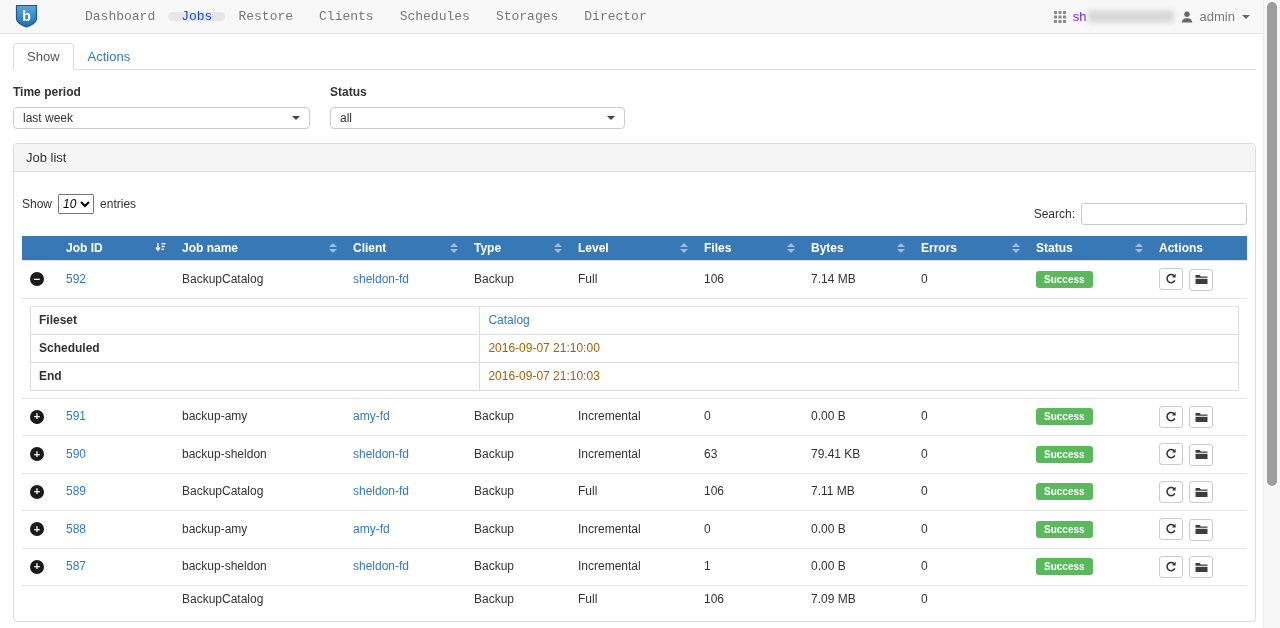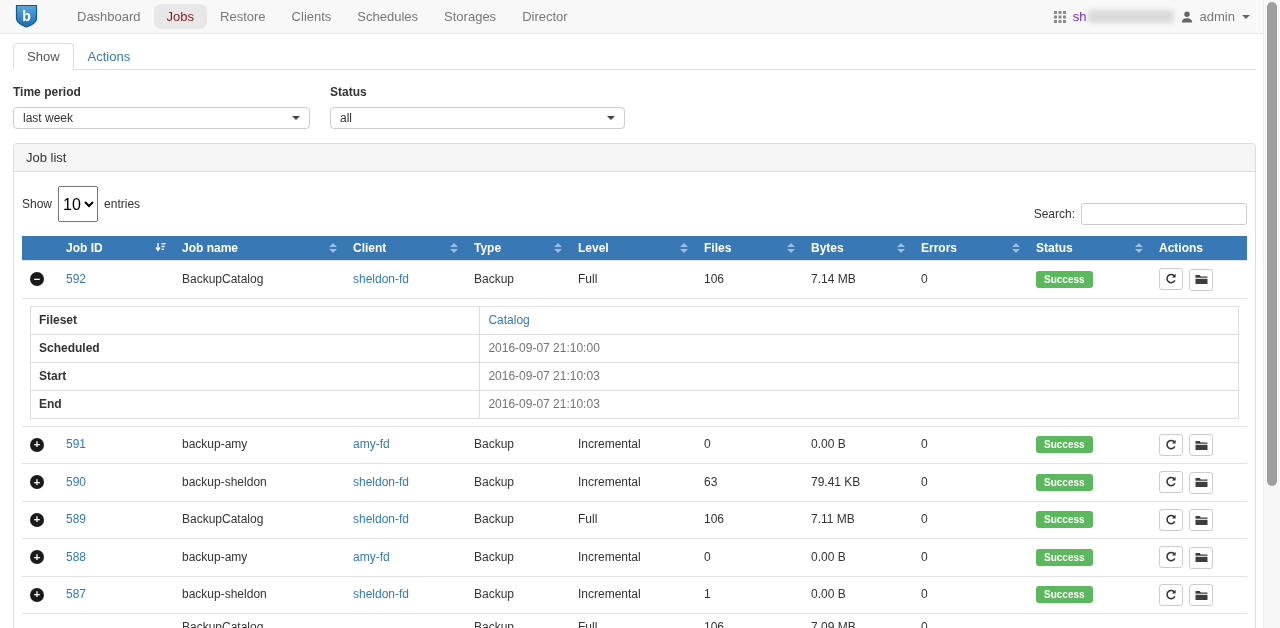--- a/index.html
+++ b/index.html
@@ -13,23 +13,23 @@
   html,body{margin:0;padding:0;}
   body{
     width:1280px;height:628px;overflow:hidden;background:#fff;
     font-family:"Liberation Sans", sans-serif;font-size:12px;color:#333;
   }
   a{color:var(--link-blue);text-decoration:none;}
 
   
   .navbar{height:34px;background:#f8f8f8;border-bottom:1px solid #e7e7e7;display:flex;align-items:stretch;padding-left:15px;}
   .brand{display:flex;align-items:center;margin-right:22px;}
-  .nav-items{display:flex;list-style:none;margin:4px;padding:0;}
+  .nav-items{display:flex;list-style:none;margin:12px;padding:0;font-family:Liberation Mono, monospace;}
   .nav-item{display:flex;align-items:center;padding:0 13px;font-size:13px;color:#777;cursor:pointer;}
-  .nav-item.active{background:var(--active-nav-bg);color:#7f1d1d;border-radius:7px;}
+  .nav-item.active{background:var(--active-nav-bg);color:#1d4ed8;border-radius:7px;}
   .navbar-right{margin-left:auto;display:flex;align-items:center;gap:7px;color:#777;font-size:13px;padding-right:30px;}
   .host{display:inline-flex;align-items:center;color:#6d28d9;}
   .blur-block{display:inline-block;width:86px;height:13px;border-radius:3px;background:#d9d9d9;filter:blur(2.5px);margin-left:1px;}
   .caret-down{width:0;height:0;border-left:4px solid transparent;border-right:4px solid transparent;border-top:4px solid #666;display:inline-block;}
 
   
   .content{padding:0 24px 0 13px;}
 
   
   .tabs{display:flex;margin-top:9px;border-bottom:1px solid var(--border);}
@@ -41,21 +41,21 @@
   .filter-group label{display:block;font-weight:bold;margin-bottom:8px;color:#333;}
   .select-box{width:297px;height:22px;border:1px solid #ccc;border-radius:4px;background:#fff;display:flex;align-items:center;justify-content:space-between;padding:0 9px;cursor:pointer;color:#333;}
   .select-box .caret-down{border-top-color:#444;}
 
   
   .panel{margin-top:14px;border:1px solid var(--border);border-radius:4px;}
   .panel-heading{background:#f5f5f5;border-bottom:1px solid var(--border);border-radius:4px 4px 0 0;padding:6px 12px;font-size:13px;color:#333;}
   .panel-body{padding:8px;}
 
   .table-controls{display:flex;align-items:center;margin:3px 0 11px;gap:6px;}
-  .entries-select{height:36px;font-size:16px;font-family:"Liberation Sans", sans-serif;}
+  .entries-select{height:20px;font-size:12px;font-family:"Liberation Sans", sans-serif;font-style:italic;}
   .search-wrap{margin-left:auto;display:flex;align-items:center;gap:6px;color:#333;margin-top:20px;}
   .search-input{width:166px;height:22px;border:1px solid #ccc;border-radius:3px;padding:0 6px;font-family:"Liberation Sans", sans-serif;}
 
   
   table.jobs{width:100%;border-collapse:collapse;table-layout:fixed;font-size:12px;}
   table.jobs thead th{background:var(--header-blue);color:#fff;text-align:left;font-weight:bold;padding:6px 8px;line-height:12px;}
   table.jobs tbody td{padding:7px 8px;border-top:1px solid #e3e3e3;vertical-align:middle;line-height:13px;}
   .sort{display:none;float:right;}
   .sort.show{display:inline-flex;}
   .sort-both{flex-direction:column;gap:2px;align-items:center;margin-top:1px;}
@@ -64,21 +64,21 @@
   .sort-both .down{border-top:4px solid rgba(255,255,255,.5);}
   .expander{width:14px;height:14px;border-radius:50%;background:#1a1a1a;color:#fff;display:inline-flex;align-items:center;justify-content:center;font-size:11px;font-weight:bold;line-height:1;cursor:pointer;}
   .badge-success{background:var(--success-green);color:#fff;font-size:10px;font-weight:bold;padding:2px 8px;border-radius:3px;display:inline-block;}
   .btn-xs{width:24px;height:22px;border:1px solid #ccc;border-radius:3px;background:#fff;display:inline-flex;align-items:center;justify-content:center;margin-right:3px;padding:0;cursor:pointer;}
 
   
   .child-cell{padding:8px 7px 16px;}
   table.detail{width:100%;border-collapse:collapse;}
   table.detail td{border:1px solid var(--border);padding:5px 8px;line-height:14px;}
   table.detail td.dlabel{font-weight:bold;width:37.2%;}
-  .detail-value{color:#737373;}
+  .detail-value{color:#a16207;}
   .detail-value.is-link{color:var(--link-blue);}
 
   
   .scrollbar-track{position:fixed;top:0;right:0;width:17px;height:628px;background:#f7f7f7;border-left:1px solid #ececec;z-index:50;}
   .scrollbar-thumb{position:absolute;top:2px;left:3px;width:10px;height:484px;border-radius:6px;background:#9e9e9e;}
 </style>
 </head>
 <body>
 
 <div class="navbar">
@@ -340,24 +340,20 @@
               <td class="dlabel">Fileset</td>
               <td><a href="#" class="detail-value is-link">Catalog</a></td>
             </tr>
 
 
             <tr>
               <td class="dlabel">Scheduled</td>
               <td><a href="#" class="detail-value">2016-09-07 21:10:00</a></td>
             </tr>
 
-            <tr>
-              <td class="dlabel">Start</td>
-              <td><a href="#" class="detail-value">2016-09-07 21:10:03</a></td>
-            </tr>
 
             <tr>
               <td class="dlabel">End</td>
               <td><a href="#" class="detail-value">2016-09-07 21:10:03</a></td>
             </tr>
 
         </tbody>
       </table>
     </td>
   </tr>

